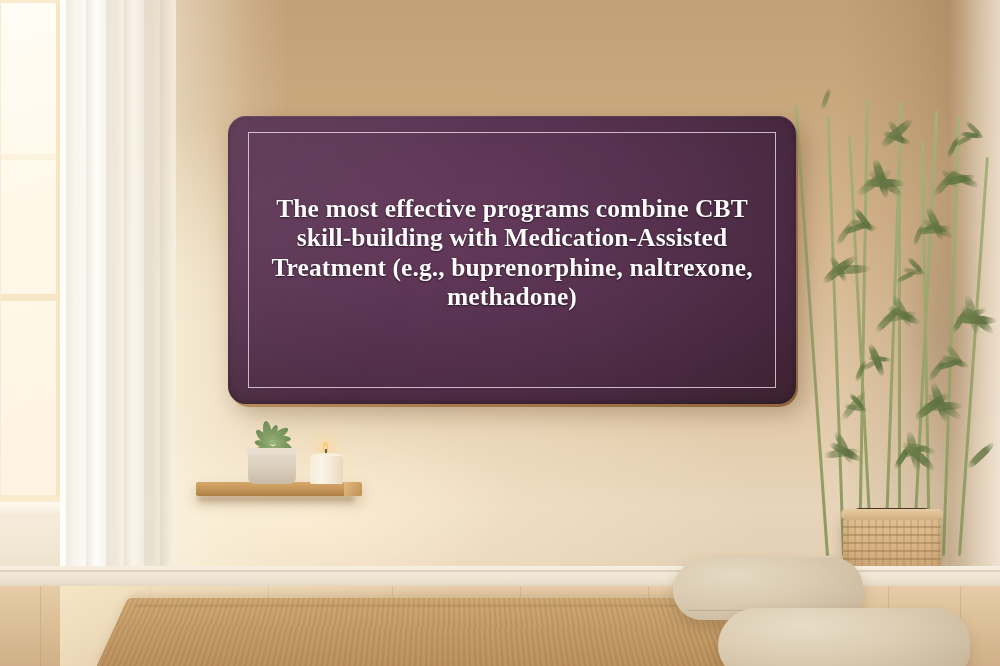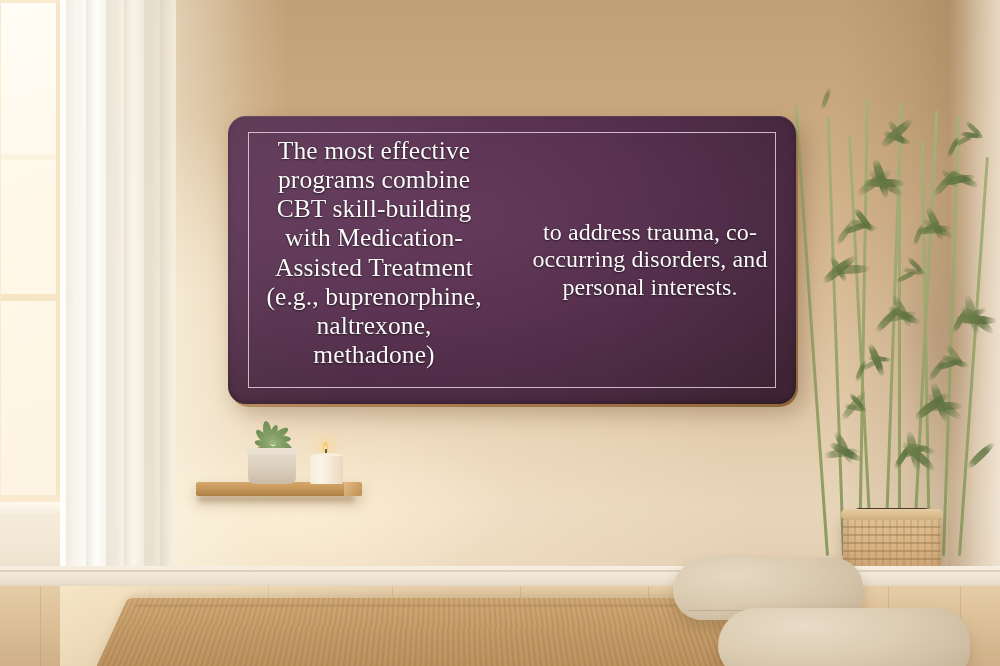--- a/index.html
+++ b/index.html
@@ -101,24 +101,24 @@
     position:absolute; inset:0;
     background:linear-gradient(118deg, rgba(255,225,245,0.085) 0%, rgba(255,255,255,0) 38%, rgba(0,0,0,0.10) 100%);
     pointer-events:none;
   }
   .plaque-inner-border {
     position:absolute; left:20px; top:16px; right:20px; bottom:16px;
     border:1.6px solid rgba(236,214,236,0.82);
   }
   .plaque-text {
     position:absolute; left:26px; top:20px; right:26px; bottom:20px;
-    display:flex; align-items:center; justify-content:center;
+    display:flex; flex-direction:column; align-items:center; justify-content:center;
     text-align:center; color:#fdfbfb; line-height:1.14;
     text-shadow:0 1px 2px rgba(0,0,0,0.55), 0 0 1px rgba(0,0,0,0.5);
-    font-weight:400; letter-spacing:0.1px;gap:36px;
+    font-weight:700; letter-spacing:0.1px;gap:36px;
   }
   .para { width:100%; }
   .p1 { font-size:25.5px; margin-bottom:15px; }
   .p2 { font-size:24px; margin-bottom:15px; }
   .p3 { font-size:24px; }
 
   
   .shelf {
     position:absolute; left:196px; top:482px; width:166px; height:14px;
     background:linear-gradient(180deg,#d5a86e 0%, #c79859 45%, #ac7f45 100%);
@@ -346,21 +346,20 @@
       <div class="bleaf" style="left: 91px; top: 343px; transform: rotate(41deg) scale(1.24); opacity: 0.82;"></div>
     </div>
 
   <div class="plaque-shadow"></div>
   <div class="plaque-edge"></div>
   <div class="plaque">
     <div class="plaque-sheen"></div>
     <div class="plaque-inner-border"></div>
     <div class="plaque-text">
       <div class="para p1">The most effective programs combine CBT skill-building with Medication-Assisted Treatment (e.g., buprenorphine, naltrexone, methadone)</div>
-      <div class="para p3">to address trauma, co-occurring disorders, and personal interests.</div>
     </div>
   </div>
 
   <div class="shelf-under"></div>
   <div class="shelf"></div>
   <div class="shelf-side"></div>
 
   <div class="succ" id="succ">
     <div class="succ-core"></div>
   <div class="leaf" style="transform: rotate(0deg) translate(1px, -4px) scale(0.8);"></div>

